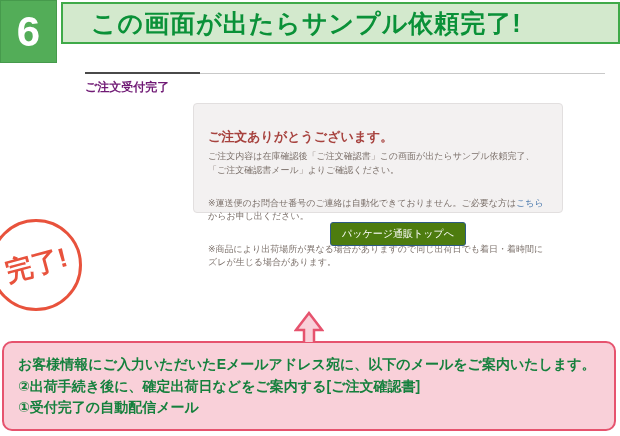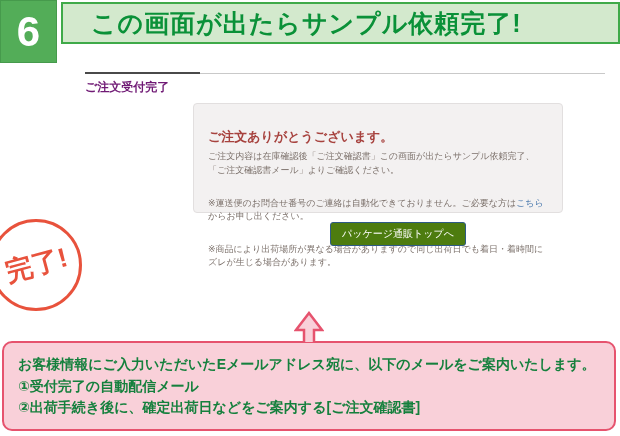--- a/index.html
+++ b/index.html
@@ -138,17 +138,17 @@
   <div class="stamp">
     <span class="stamp-label">完了!</span>
   </div>
 
   <svg class="arrow-up" viewBox="0 0 30 31">
     <polygon points="15,2 28,19 20,19 20,40 10,40 10,19 2,19" fill="#f9d0d9" stroke="#e6536e" stroke-width="2.5" stroke-linejoin="miter"></polygon>
   </svg>
 
   <div class="callout">
     <div class="callout-line">お客様情報にご入力いただいたEメールアドレス宛に、以下のメールをご案内いたします。</div>
+    <div class="callout-line">②出荷手続き後に、確定出荷日などをご案内する[ご注文確認書]</div>
     <div class="callout-line">①受付完了の自動配信メール</div>
-    <div class="callout-line">②出荷手続き後に、確定出荷日などをご案内する[ご注文確認書]</div>
   </div>
 
 </div>
 
 </body></html>

